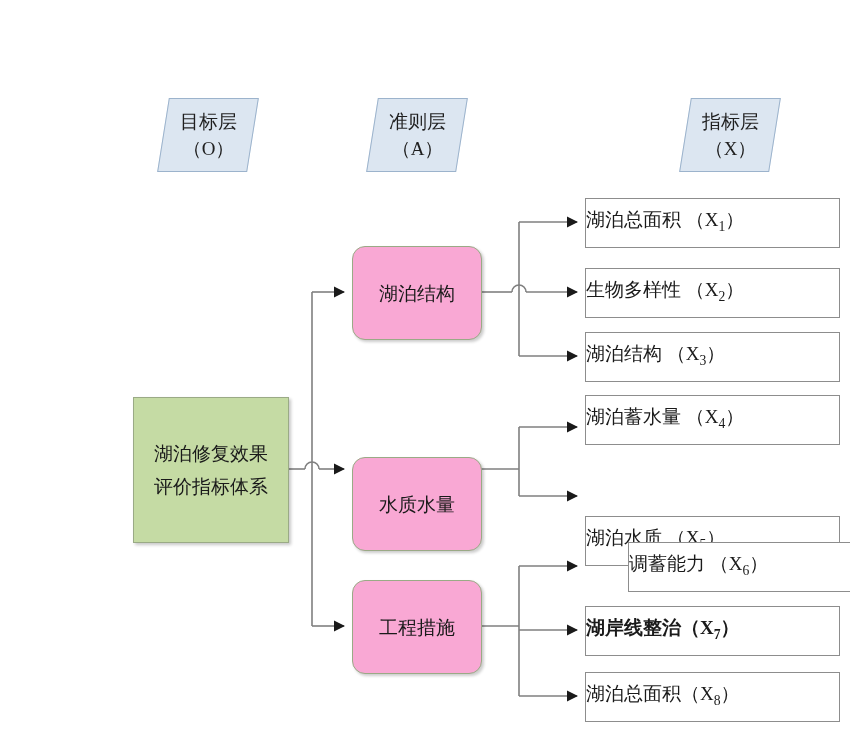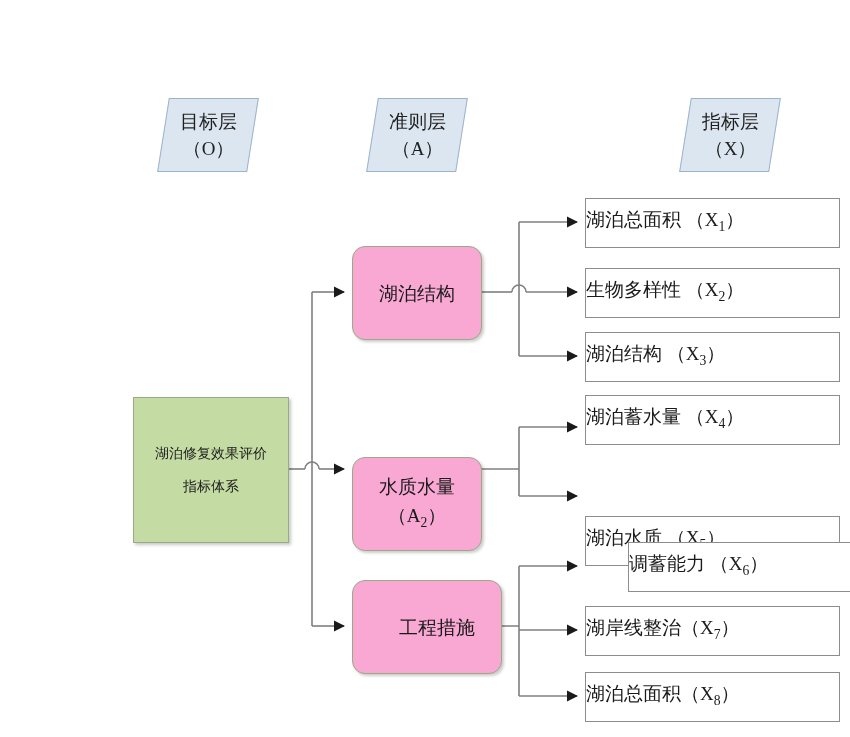--- a/index.html
+++ b/index.html
@@ -30,21 +30,21 @@
   }
   
   #goal{
     position:absolute;left:133px;top:397px;width:154px;height:144px;
     background:#c5dba4;border:1px solid #9aaa86;
     box-shadow:2px 2px 3px rgba(0,0,0,.22);
     display:flex;align-items:center;justify-content:center;
   }
   #goal .txt{
     width:118px;text-align:center;color:#1a1a1a;
-    font-size:14px;line-height:33px;font-family:Liberation Serif, serif;
+    font-size:19px;line-height:33px;font-family:Liberation Serif, serif;
   }
   
   .crit{
     position:absolute;left:352px;width:128px;height:92px;
     background:#f9a8d4;border:1px solid #9aaa86;border-radius:13px;
     box-shadow:2px 2px 3px rgba(0,0,0,.20);
     display:flex;align-items:center;justify-content:center;
   }
   .crit .txt{
     text-align:center;color:#1a1a1a;font-size:19px;line-height:29px;
@@ -131,25 +131,24 @@
 
 <div class="crit" style="top:246px;">
   <div class="txt">
     <div>湖泊结构</div>
   </div>
 </div>
 
 <div class="crit" style="top:423px;margin-top:34px;">
   <div class="txt">
     <div>水质水量</div>
-    <div>（<span>A</span><sub>2</sub>）</div>
   </div>
 </div>
 
-<div class="crit" style="top:580px;padding-left:20px;">
+<div class="crit" style="top:580px;">
   <div class="txt">
     <div>工程措施</div>
   </div>
 </div>
 
 <div class="ind" style="top:198px;">
   <div class="txt"><span>湖泊总面积</span>&nbsp;（<span>X</span><sub>1</sub>）</div>
 </div>
 
 <div class="ind" style="top:268px;">
@@ -165,19 +164,19 @@
 </div>
 
 <div class="ind" style="top:472px;margin-top:44px;">
   <div class="txt"><span>湖泊水质</span>&nbsp;（<span>X</span><sub>5</sub>）</div>
 </div>
 
 <div class="ind" style="top:542px;margin-left:43px;">
   <div class="txt"><span>调蓄能力</span>&nbsp;（<span>X</span><sub>6</sub>）</div>
 </div>
 
-<div class="ind" style="top:606px;">
+<div class="ind" style="top:606px;font-weight:bold;">
   <div class="txt"><span>湖岸线整治</span>（<span>X</span><sub>7</sub>）</div>
 </div>
 
 <div class="ind" style="top:672px;">
   <div class="txt"><span>湖泊总面积</span>（<span>X</span><sub>8</sub>）</div>
 </div>
 
 </body></html>

